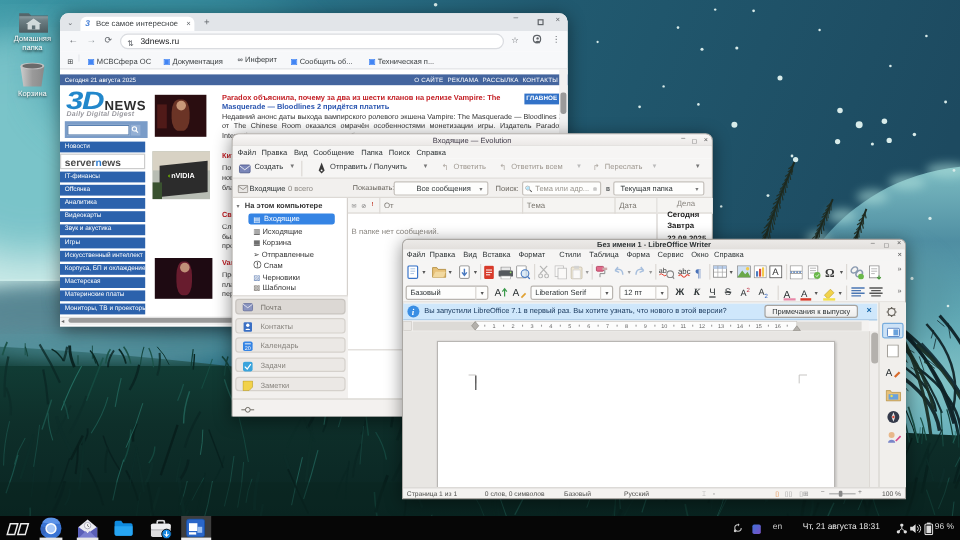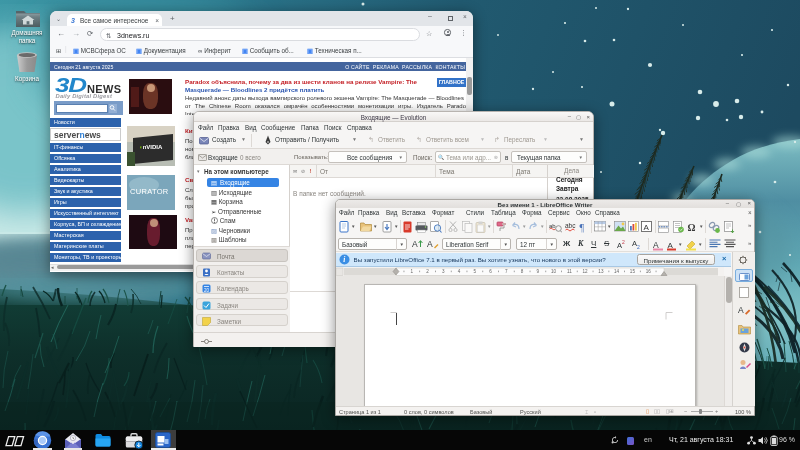--- a/index.html
+++ b/index.html
@@ -1028,24 +1028,20 @@
 
   <div class="abs" style="left:77px;top:68px;width:48px;height:40px;background:#b8bdb4;overflow:hidden;">
     <div class="abs" style="left:0;top:0;width:48px;height:16px;background:#d8d2c4;"></div>
     <div class="abs" style="left:6px;top:10px;width:40px;height:26px;background:#2c2c2c;transform:skewY(-6deg);"></div>
     <div class="abs" style="left:12px;top:18px;color:#fff;font-size:6px;font-weight:bold;"><span style="color:#76b900;">◖</span>nVIDIA</div>
     <div class="abs" style="left:0;top:26px;width:8px;height:14px;background:#3a5230;"></div>
   </div>
   <div class="art-title" style="left:135px;top:69px;width:250px;">Китайские компании скупают ускорители NVIDIA, несмотря на запреты</div>
   <div class="art-body" style="left:135px;top:80px;width:284px;height:28px;">По данным аналитиков рынка, китайские компании резко нарастили объёмы закупок ускорителей, новые партии оборудования поступают через посредников в соседних регионах, что происходит благодаря гибким схемам поставок и серым каналам, и эта тенденция лишь усиливается.</div>
 
-  <div class="abs" style="left:77px;top:117px;width:48px;height:35px;background:#7ba6bb;overflow:hidden;">
-    <div class="abs" style="left:2px;top:2px;width:30px;height:16px;background:#93b9c9;border-radius:50%;"></div>
-    <div class="abs" style="left:3px;top:12px;color:#fff;font-size:7.5px;letter-spacing:0.3px;">CURATOR</div>
-  </div>
   <div class="art-title" style="left:135px;top:118px;width:250px;">Связь нового поколения: Curator представил обновлённую платформу</div>
   <div class="art-body" style="left:135px;top:129px;width:284px;height:22px;">Следующая версия платформы для защиты от DDoS-атак и фильтрации трафика, как сообщается, была подготовлена к массовому выходу на рынок в начале осени текущего года, разработчики провели серию закрытых испытаний решения.</div>
 
   <div class="abs" style="left:79px;top:157px;width:48px;height:34px;background:#1e0a12;overflow:hidden;">
     <div class="abs" style="left:18px;top:3px;width:13px;height:28px;background:#681c2e;border-radius:40%;"></div>
     <div class="abs" style="left:21px;top:4px;width:8px;height:8px;background:#c09078;border-radius:50%;"></div>
   </div>
   <div class="art-title" style="left:135px;top:158px;width:250px;">Vampire: The Masquerade — Bloodlines 2 получила дату выхода</div>
   <div class="art-body" style="left:135px;top:169px;width:284px;height:24px;">Продолжение культовой ролевой игры наконец-то получило точную дату выхода на всех платформах, на радость преданным поклонникам, ожидавшим новостей долгие годы с момента первого анонса, окунуться в мрачный мир города игроки смогут уже этой осенью, получив за это несколько наград.</div>
 

